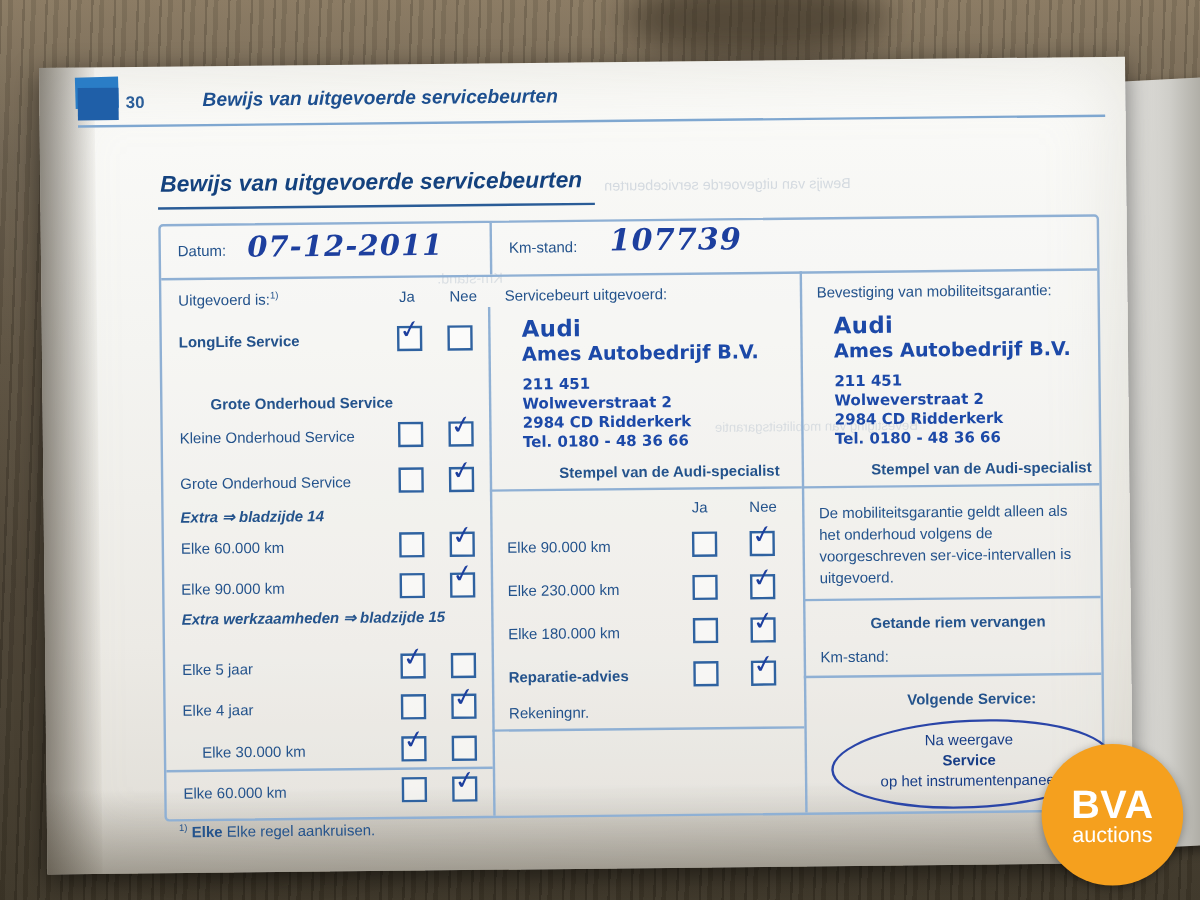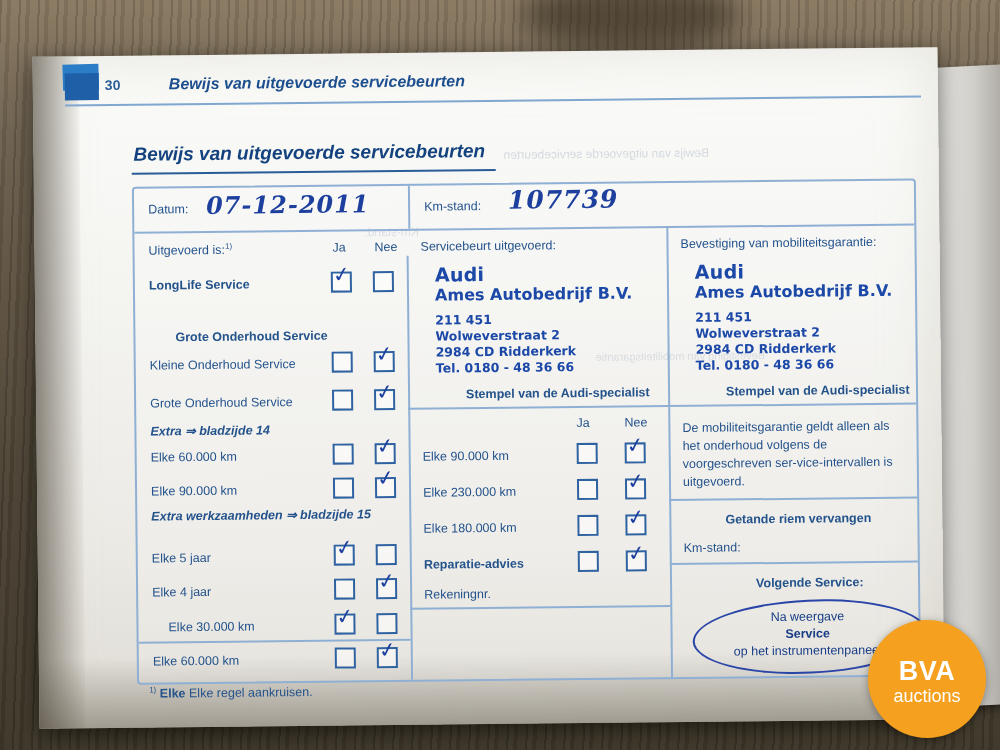--- a/index.html
+++ b/index.html
@@ -242,21 +242,21 @@
     height: 118px;
     border-radius: 50%;
     background: #f5a01e;
     color: #fff;
     display: flex;
     flex-direction: column;
     align-items: center;
     justify-content: center;
     box-shadow: 0 2px 8px rgba(0,0,0,0.35);
   }
-  .bva .b1 { font-size: 27px; font-weight: 700; letter-spacing: .5px; line-height: 34px; }
+  .bva .b1 { font-size: 33px; font-weight: 700; letter-spacing: .5px; line-height: 34px; }
   .bva .b2 { font-size: 18px; line-height: 17px; }
   .blue-corner {
     position: absolute;
     left: 30px; top: 8px;
     width: 36px; height: 26px;
     background: #2a7dc6;
     transform: rotate(-1deg);
   }
 </style>
 </head>

